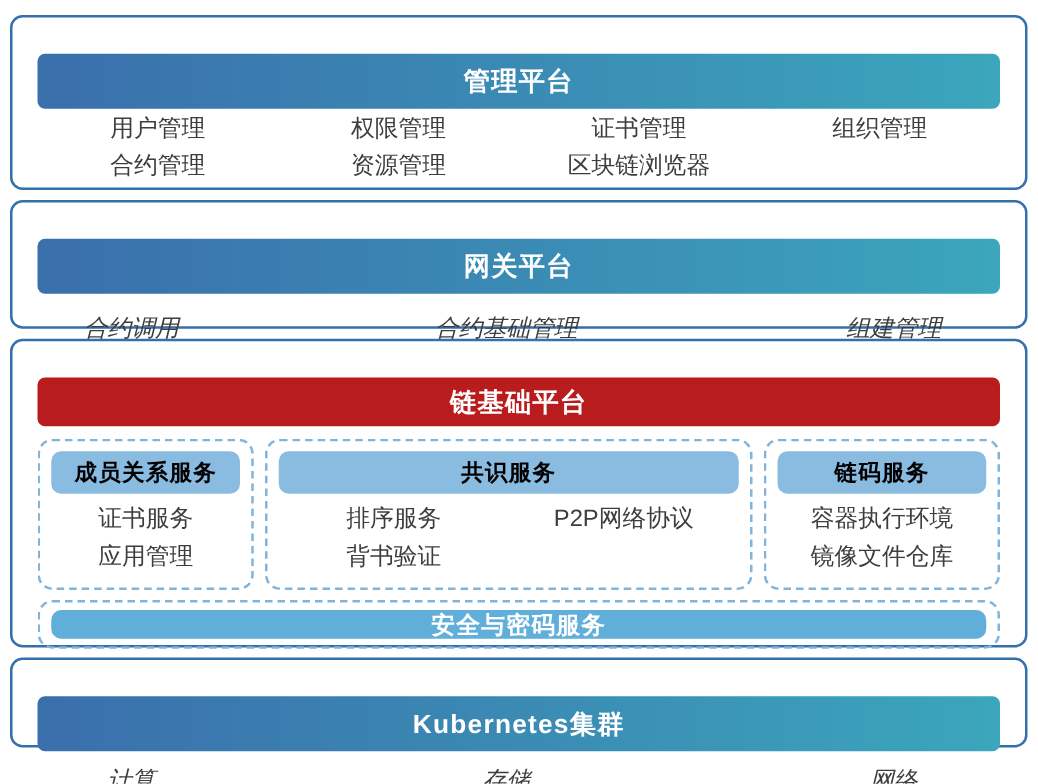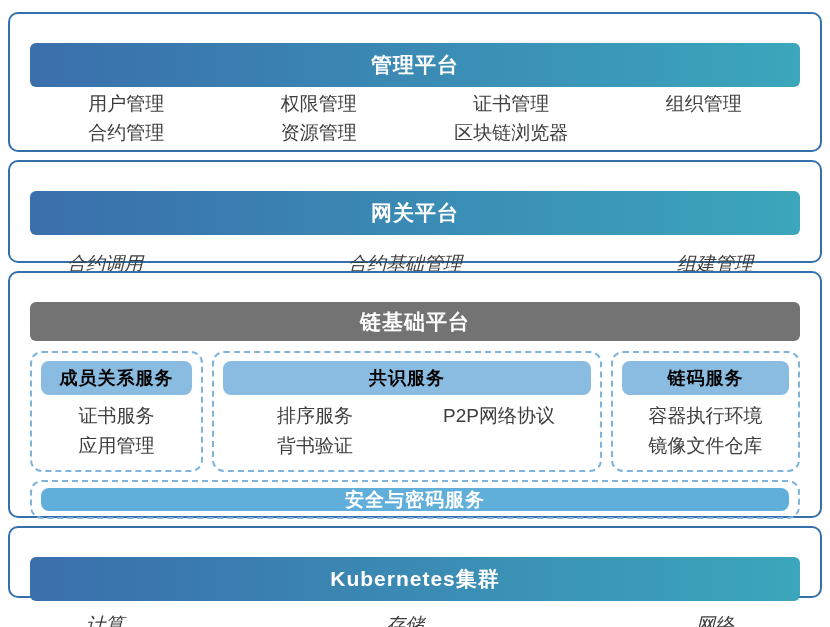--- a/index.html
+++ b/index.html
@@ -23,21 +23,21 @@
   .s1 { height:140px; }
   .s2 { height:103px; }
   .s3 { height:247px; }
   .s4 { height:72px; }
   .hdr {
     height:44px; border-radius:6px; flex:none;
     display:flex; align-items:center; justify-content:center;
     color:#ffffff; font-weight:bold; font-size:21px; letter-spacing:1px;margin-top:18px;
   }
   .grad { background:linear-gradient(90deg,#3A6FAC 0%,#3BA6BC 100%); }
-  .solid-hdr { background:#737373; height:39px; }
+  .solid-hdr { background:#b91c1c; height:39px; }
   .item {
     text-align:center; font-size:19px; color:#3D3D3D;
     line-height:29px; white-space:nowrap;
   }
   .grid4 {
     display:grid; grid-template-columns:repeat(4,1fr);
     margin-top:2px; row-gap:0;
   }
   .grid3 {
     display:grid; grid-template-columns:150px 1fr 170px;

